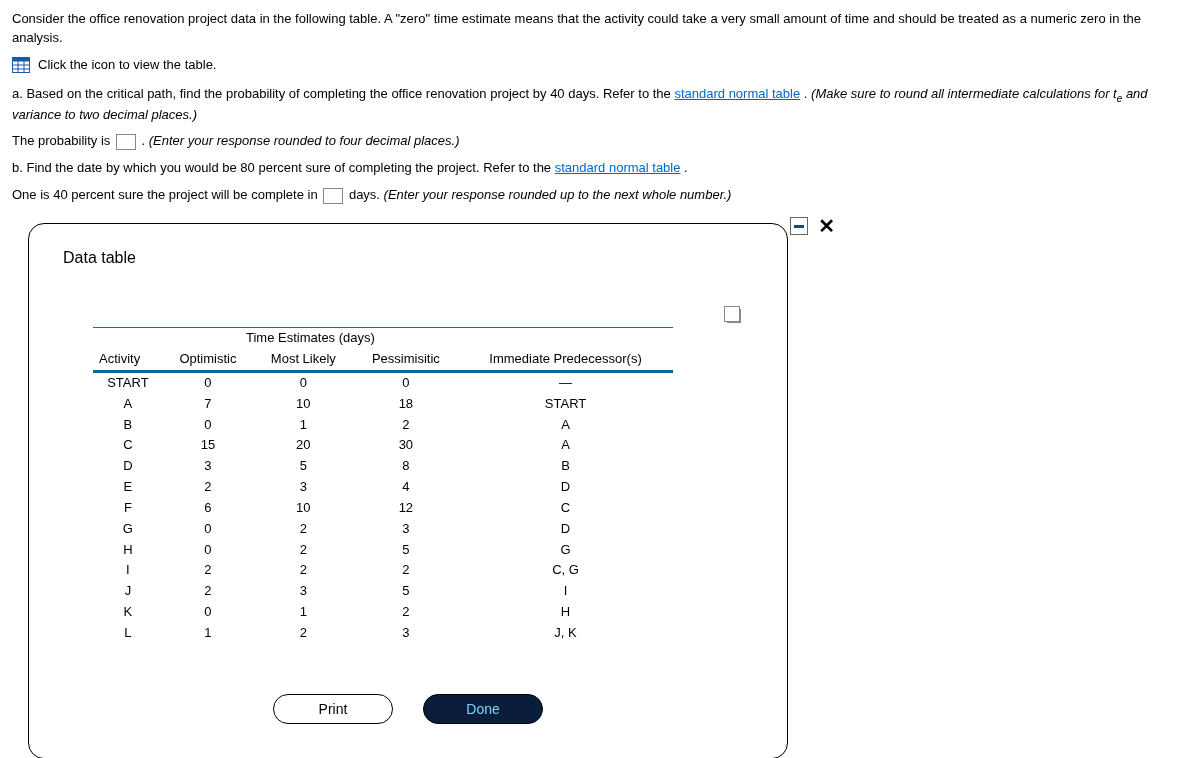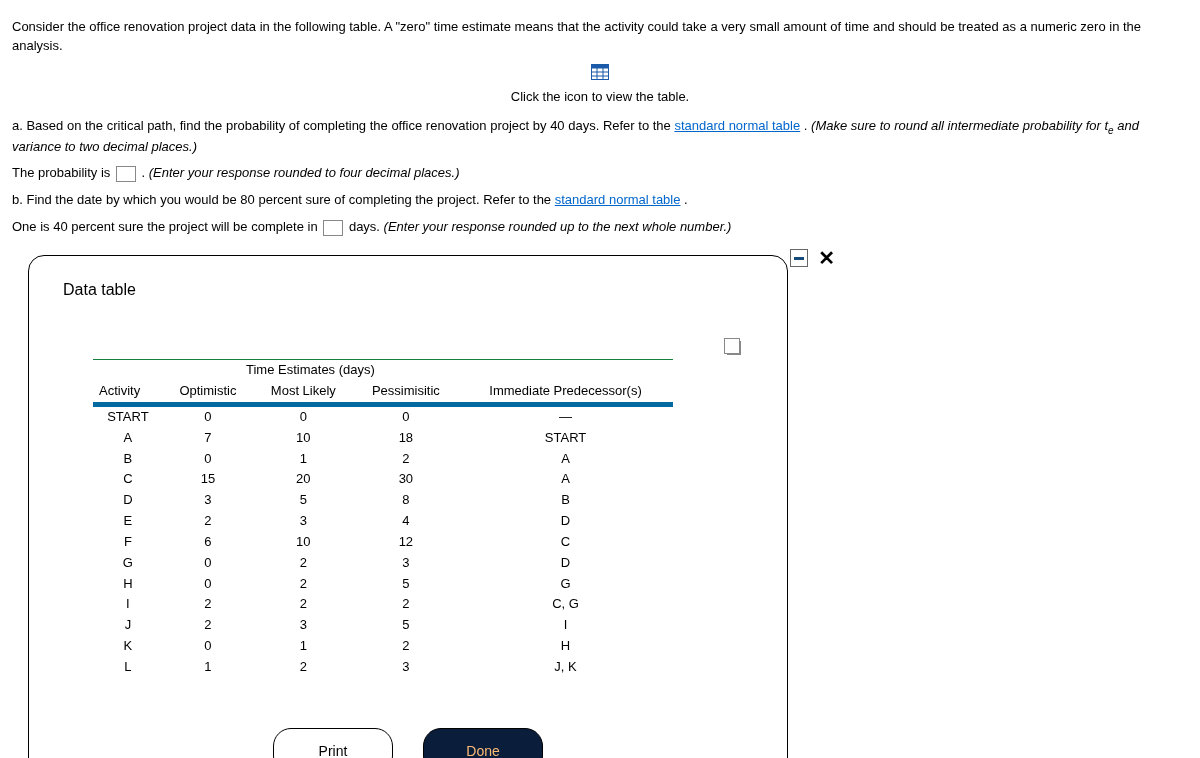--- a/index.html
+++ b/index.html
@@ -5,22 +5,22 @@
   * { box-sizing: border-box; }
   body {
     font-family: Arial, Helvetica, sans-serif;
     font-size: 13px;
     color: #000;
     margin: 0;
     padding: 10px 12px;
     background: #fff;
     line-height: 1.45;
   }
-  .para { margin-bottom: 8px; margin-top: 8px; }
-  .row-icon { display: flex; align-items: center; gap: 8px; margin-bottom: 10px; flex-direction: column; }
+  .para { margin-bottom: 8px; }
+  .row-icon { display: flex; align-items: center; gap: 8px; margin-bottom: 10px; }
   .table-icon-svg { flex-shrink:0; }
   .link { color: #0066cc; text-decoration: underline; }
   .italic { font-style: italic; }
   .input-box {
     display: inline-block;
     width: 20px; height: 16px;
     border: 1px solid #888;
     vertical-align: middle;
     margin: 0 2px;
     background:#fff;
@@ -62,34 +62,34 @@
     width:14px; height:14px; border:1px solid #888; background:#fff;
   }
   table.data { border-collapse: collapse; width: 580px; margin: 0; }
   table.data td, table.data th {
     padding: 1px 6px;
     font-size: 13px;
     text-align: center;
     font-weight: normal;
   }
   .group-head td { font-weight: bold; padding-top:4px; }
-  .col-head td { font-weight: bold; border-bottom: 5px solid #0369a1; }
+  .col-head td { font-weight: bold; border-bottom: 3px solid #0369a1; }
   .col-head td:first-child { text-align:left; }
   tbody td:first-child { text-align:center; }
   .hr-top { border-top: 1px solid #15803d; }
   .btn-row { display:flex; gap:30px; justify-content:center; margin-top:50px; }
   .btn {
-    width: 120px; height: 46px;
+    width: 120px; height: 30px;
     border-radius: 18px;
     font-size: 14px;
     display:flex; align-items:center; justify-content:center;
     cursor:pointer;
   }
   .btn-outline { border:1.5px solid #000; background:#fff; color:#000; }
-  .btn-solid { border:1.5px solid #000; background:#0a1e3c; color:#fdba74; }
+  .btn-solid { border:1.5px solid #000; background:#0a1e3c; color:#7dd3fc; }
 </style>
 </head>
 <body>
 
 <div class="para">Consider the office renovation project data in the following table. A "zero" time estimate means that the activity could take a very small amount of time and should be treated as a numeric zero in the analysis.</div>
 
 <div class="row-icon">
   <svg class="table-icon-svg" width="18" height="16" viewBox="0 0 18 16">
     <rect x="0.5" y="0.5" width="17" height="15" fill="#fff" stroke="#1a5aa8"></rect>
     <rect x="0.5" y="0.5" width="17" height="4" fill="#1a5aa8"></rect>
@@ -99,21 +99,21 @@
     <line x1="0" y1="12" x2="18" y2="12" stroke="#1a5aa8"></line>
   </svg>
   <span>Click the icon to view the table.</span>
 </div>
 
 <div class="para">
   <span>a. Based on the critical path, find the probability of completing the office renovation project by 40 days. Refer to the </span>
   <a href="#" class="link">standard normal table</a>
   <span>. </span>
   <span class="italic">
-    <span>(Make sure to round all intermediate probability for t</span><span class="sub">e</span><span> and variance to two decimal places.)</span>
+    <span>(Make sure to round all intermediate calculations for t</span><span class="sub">e</span><span> and variance to two decimal places.)</span>
   </span>
 </div>
 
 <div class="para">
   <span>The probability is </span>
   <span class="input-box"></span>
   <span>. </span>
   <span class="italic">(Enter your response rounded to four decimal places.)</span>
 </div>
 

